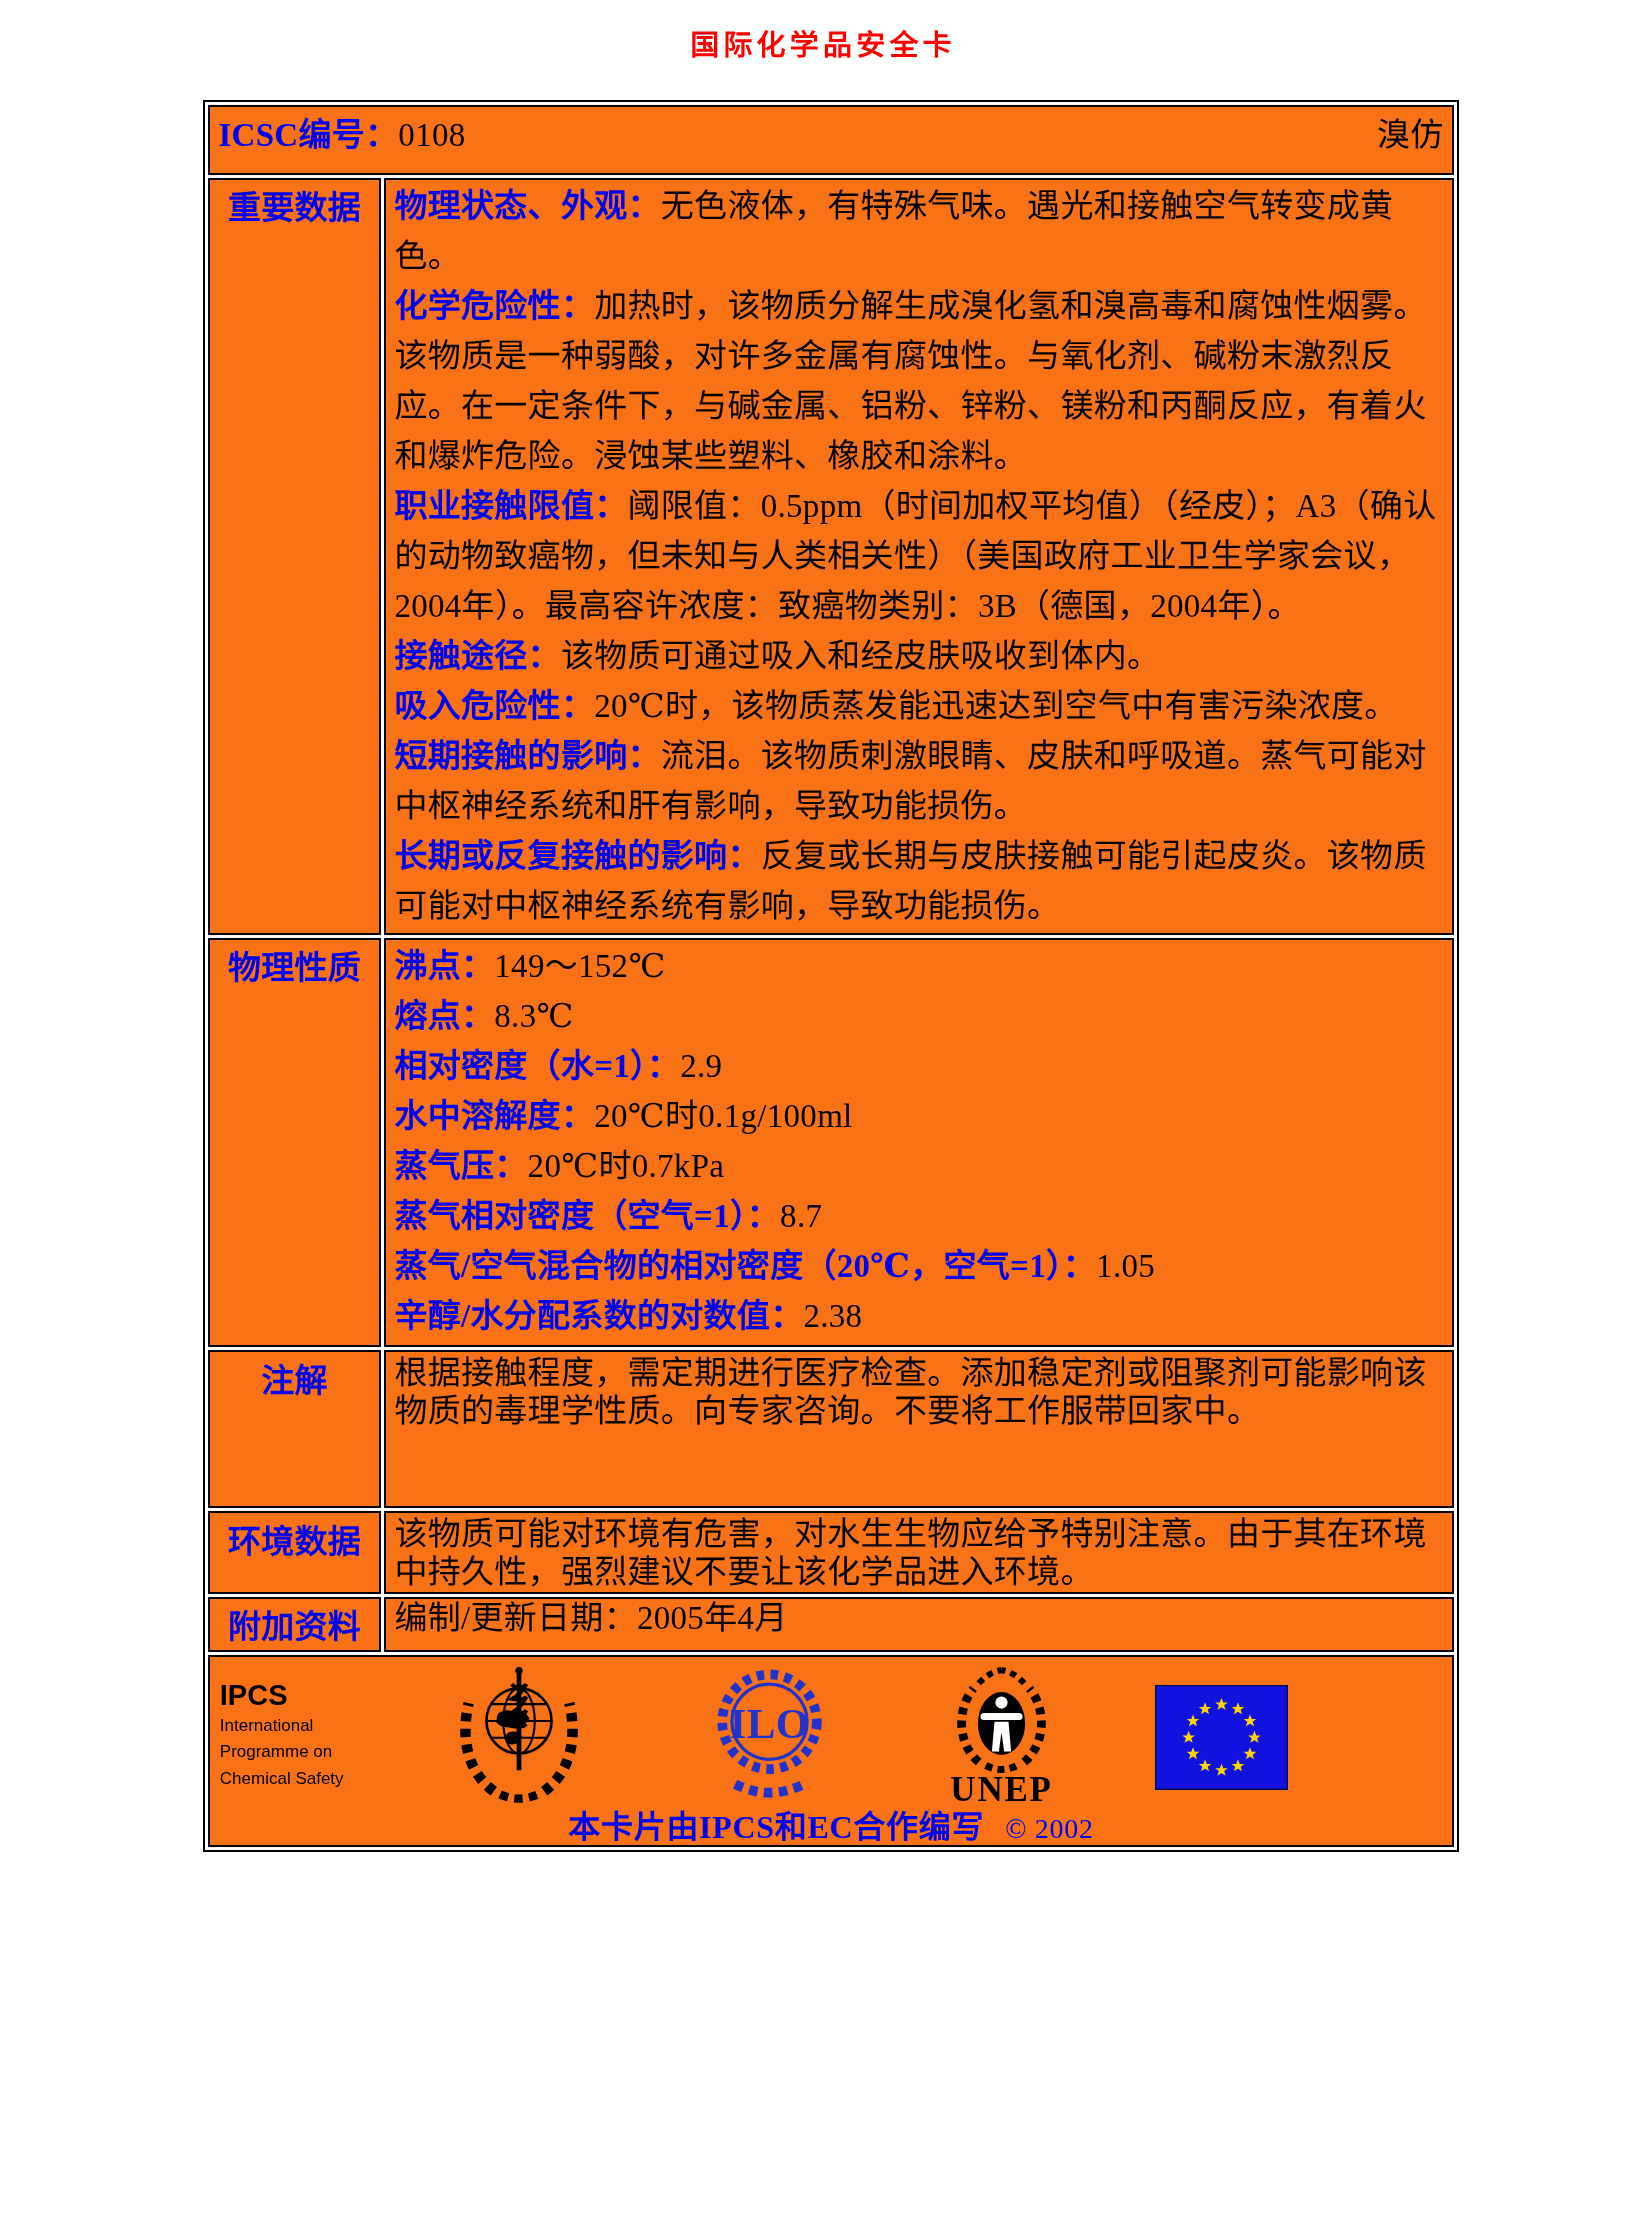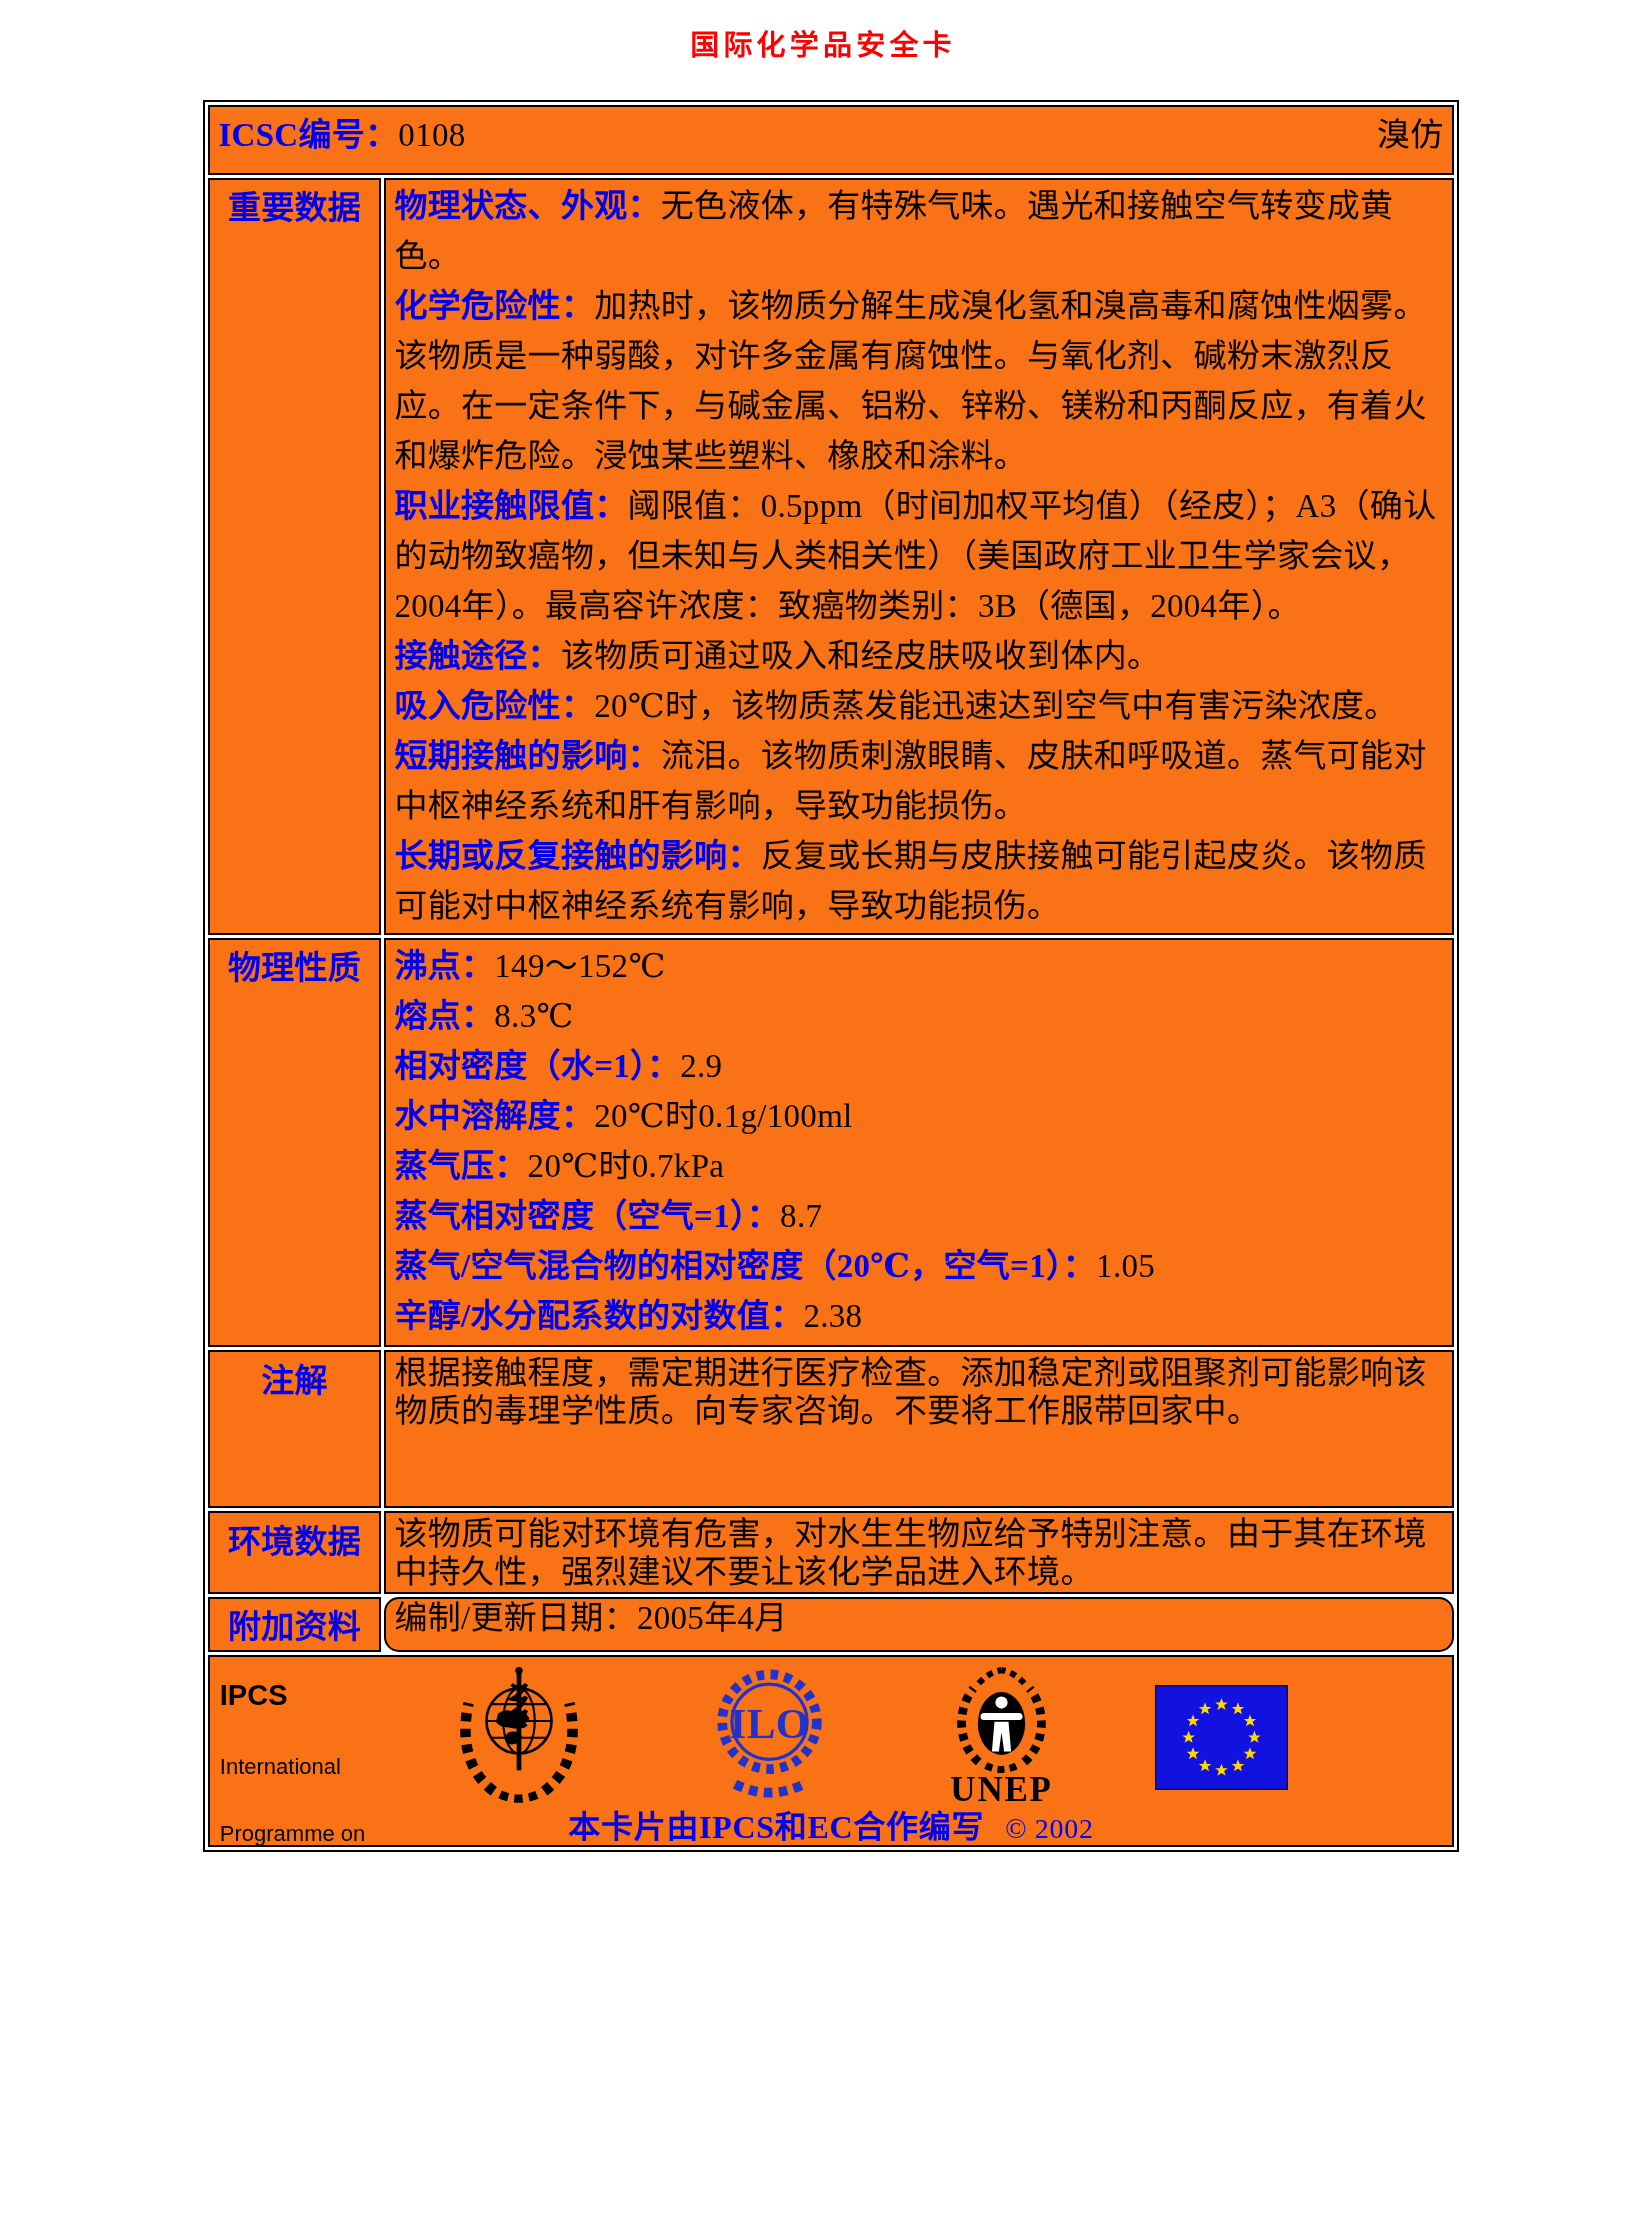--- a/index.html
+++ b/index.html
@@ -25,30 +25,30 @@
   .hdr-flex{display:flex;justify-content:space-between;align-items:center;}
   td.lbl{
     text-align:center;vertical-align:middle;
     color:#0000ee;font-weight:bold;
   }
   .bl{color:#0000ee;font-weight:bold;}
   td.c-important{height:744px;line-height:50px;}
   td.c-physical{height:403px;line-height:50px;}
   td.c-env{height:74px;line-height:38px;}
   td.c-notes{height:151px;line-height:38px;}
-  td.c-addl{height:36px;line-height:36px;vertical-align:middle;border-radius:15px;}
+  td.c-addl{height:36px;line-height:36px;vertical-align:middle;}
   td.c-logos{height:186px;position:relative;padding:0;}
   td.c-legal{height:64px;vertical-align:middle;font-size:30px;line-height:35px;}
   .para{margin:0;}
   .ipcs-block{
     position:absolute;left:9.8px;top:21px;
     font-family:"Liberation Sans","DejaVu Sans",sans-serif;letter-spacing:0;
   }
   .ipcs-acronym{font-size:29px;font-weight:bold;line-height:35px;}
-  .ipcs-line{font-size:22px;line-height:26.6px;margin-top:41px;}
+  .ipcs-line{font-size:17px;line-height:26.6px;}
   .logo{position:absolute;}
   .logo-who{left:246px;top:4.2px;}
   .logo-ilo{left:495px;top:4.2px;}
   .logo-unep{left:739px;top:1.4px;}
   .logo-eu{left:945px;top:28px;}
   .footer-caption{
     position:absolute;left:0;right:0;top:144px;text-align:center;
     color:#0000ee;font-size:32px;font-weight:bold;letter-spacing:0.7px;
   }
   .footer-caption .copy{font-size:28px;font-weight:normal;margin-left:21px;text-align:center;}

